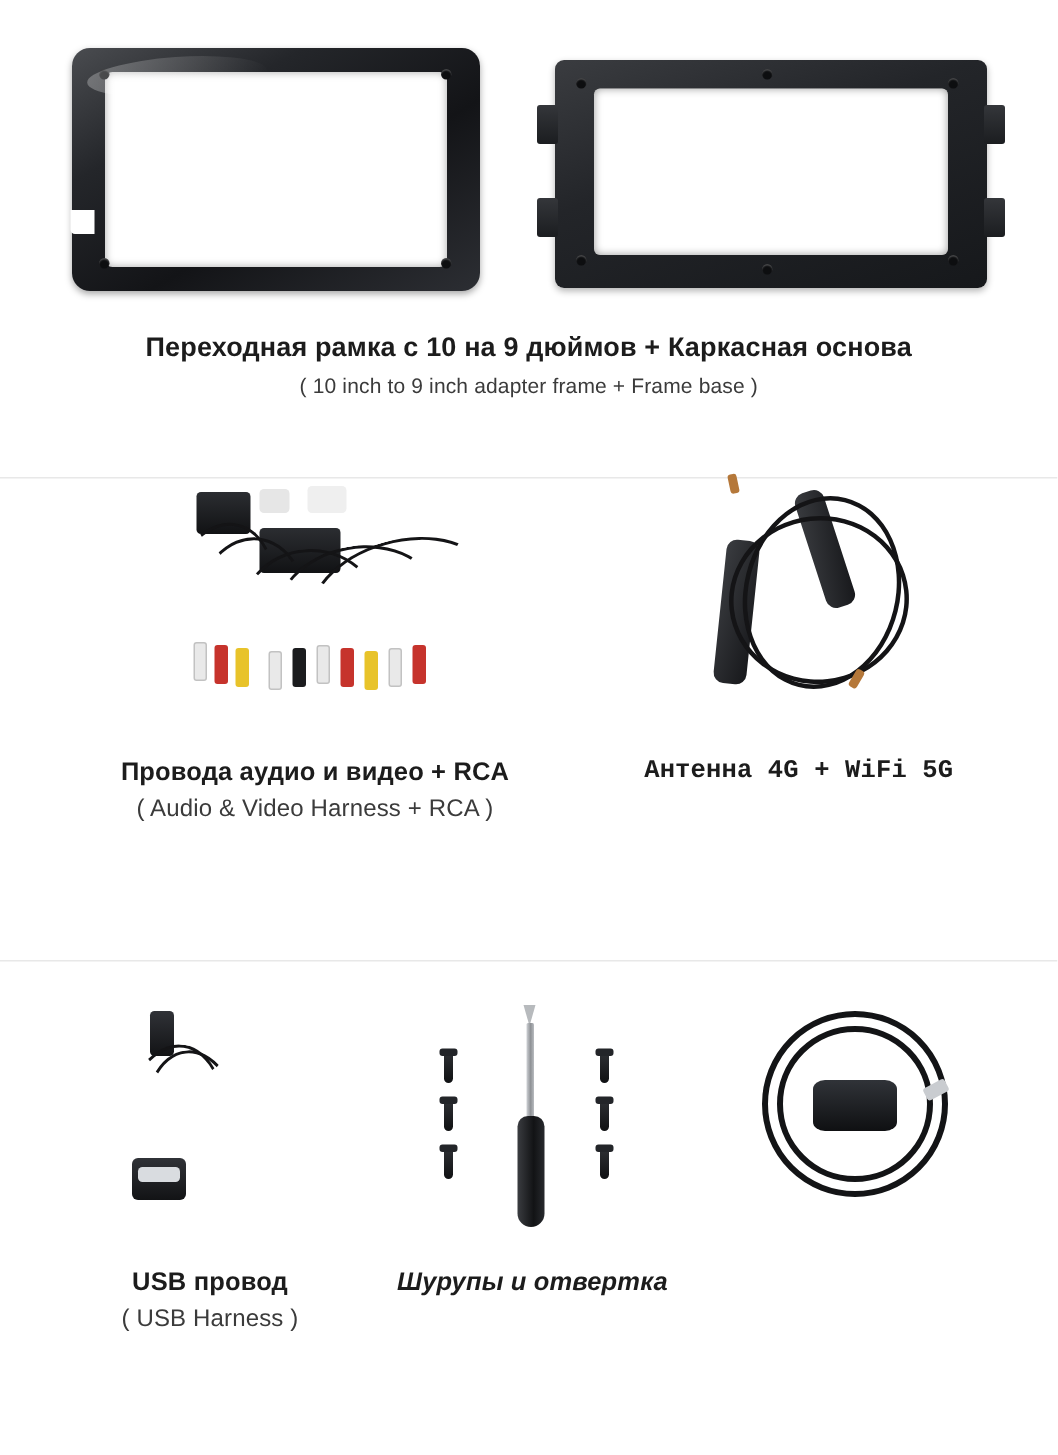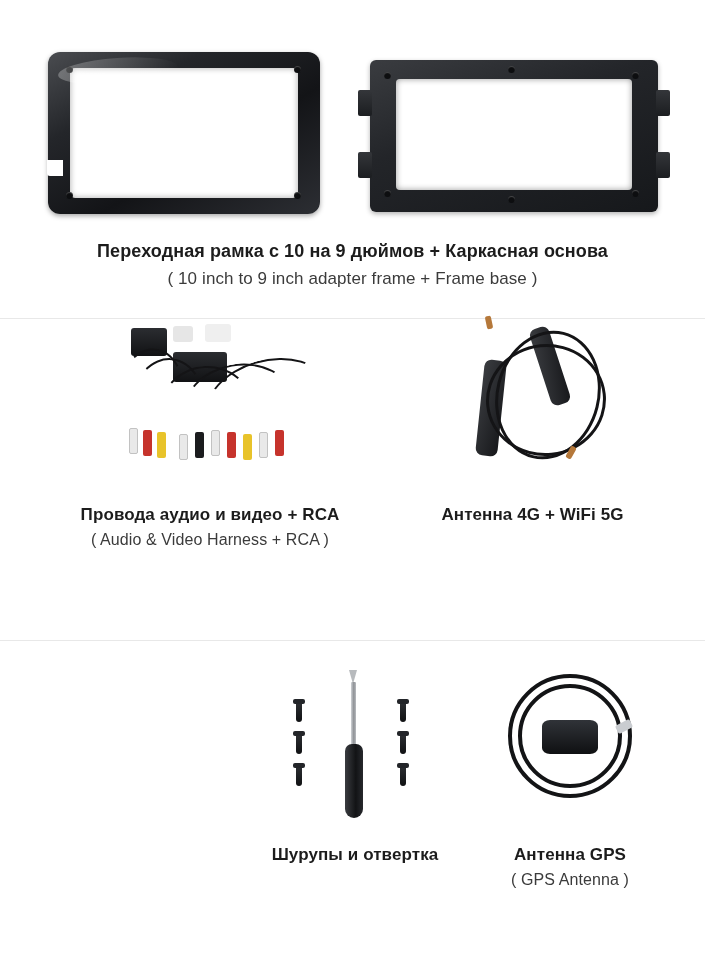--- a/index.html
+++ b/index.html
@@ -38,21 +38,20 @@
     margin-top: 5px;
   }
 
   
   .sec1 {
     position: absolute;
     top: 0;
     left: 0;
     width: 608px;
     height: 300px;
-    margin-top: 20px;
   }
   .frames-row {
     position: absolute;
     top: 28px;
     left: 0;
     width: 705px;
     height: 170px;
   }
 
   
@@ -298,21 +297,21 @@
         <div class="hole" style="left:138px; top:136px;"></div>
       </div>
       <div class="tab" style="left:358px; top:42px; width:14px; height:26px;"></div>
       <div class="tab" style="left:656px; top:42px; width:14px; height:26px;"></div>
       <div class="tab" style="left:358px; top:104px; width:14px; height:26px;"></div>
       <div class="tab" style="left:656px; top:104px; width:14px; height:26px;"></div>
     </div>
 
     <div class="sec1-caps">
       <div class="cap-ru" style="font-size:18px;">Переходная рамка с 10 на 9 дюймов + Каркасная основа</div>
-      <div class="cap-en" style="font-size:17px;">( 10 inch to 9 inch adapter frame + Frame base )</div>
+      <div class="cap-en" style="font-size:14px;">( 10 inch to 9 inch adapter frame + Frame base )</div>
     </div>
   </div>
 
   <div class="divider d1"></div>
 
   <div class="sec2">
 
     <div class="item" style="left:55px; top:0; width:310px;">
       <div class="art">
         <div class="harness">
@@ -338,43 +337,58 @@
           <div class="plug white" style="left:204px; top:118px;"></div>
           <div class="plug red" style="left:220px; top:116px;"></div>
         </div>
       </div>
       <div class="caps" style="margin-top:20px;">
         <div class="cap-ru">Провода аудио и видео + RCA</div>
         <div class="cap-en">( Audio &amp; Video Harness + RCA )</div>
       </div>
     </div>
 
-    <div class="item" style="left:400px; top:0; width:265px;">
+    <div class="item" style="left:400px; top:0; width:265px;font-family:Liberation Mono, monospace;">
       <div class="art">
         <div class="antenna">
           <div class="ant-body" style="left:80px;  top:46px; width:22px; height:96px; transform:rotate(6deg);"></div>
           <div class="ant-body" style="left:140px; top:12px; width:20px; height:80px; transform:rotate(-18deg);"></div>
           <div class="ant-ring" style="left:96px;  top:16px; width:104px; height:130px; transform:rotate(14deg);"></div>
           <div class="ant-ring" style="left:86px;  top:30px; width:120px; height:112px; transform:rotate(-6deg);"></div>
           <div class="ant-tip" style="left:86px; top:2px; transform:rotate(-12deg);"></div>
           <div class="ant-tip" style="left:168px; top:132px; transform:rotate(30deg);"></div>
         </div>
       </div>
       <div class="caps" style="margin-top:20px;">
         <div class="cap-ru">Антенна 4G + WiFi 5G</div>
       </div>
     </div>
   </div>
 
   <div class="divider d2"></div>
 
   <div class="sec3">
 
-
-    <div class="item" style="left:250px; top:8px; width:210px;">
+    <div class="item" style="left:40px; top:8px; width:200px;">
+      <div class="art">
+        <div class="usb">
+          <div class="usb-head" style="left:60px; top:14px; width:16px; height:30px;"></div>
+          <div class="wire" style="left:40px; top:36px; width:70px; height:110px; transform:rotate(8deg);"></div>
+          <div class="wire" style="left:56px; top:40px; width:66px; height:104px; transform:rotate(-6deg);"></div>
+          <div class="usb-head" style="left:48px; top:112px; width:36px; height:28px; border-radius:4px;"></div>
+          <div class="usb-head" style="left:52px; top:118px; width:28px; height:10px; background:#d9dce0;"></div>
+        </div>
+      </div>
+      <div class="caps" style="margin-top:24px;">
+        <div class="cap-ru">USB провод</div>
+        <div class="cap-en">( USB Harness )</div>
+      </div>
+    </div>
+
+    <div class="item" style="left:250px; top:8px; width:210px;font-style:italic;">
       <div class="art">
         <div class="tools">
 
           <div class="sd-tip" style="left:99px; top:10px; transform:rotate(180deg);"></div>
           <div class="sd-shaft" style="left:101px; top:22px;"></div>
           <div class="sd-handle" style="left:95px; top:84px;"></div>
 
           <div class="screw" style="left:46px; top:42px;"></div>
           <div class="screw" style="left:46px; top:74px;"></div>
           <div class="screw" style="left:46px; top:106px;"></div>
@@ -391,20 +405,16 @@
 
     <div class="item" style="left:470px; top:8px; width:200px;">
       <div class="art">
         <div class="gps">
           <div class="gps-loop" style="left:38px; top:14px; width:124px; height:124px;"></div>
           <div class="gps-loop" style="left:48px; top:24px; width:104px; height:104px;"></div>
           <div class="gps-puck" style="left:72px; top:60px;"></div>
           <div class="gps-conn" style="left:146px; top:62px; transform:rotate(-28deg);"></div>
         </div>
       </div>
-      <div class="caps" style="margin-top:24px;">
-        <div class="cap-ru">Антенна GPS</div>
-        <div class="cap-en">( GPS Antenna )</div>
-      </div>
     </div>
   </div>
 
 </div>
 
 </body></html>

